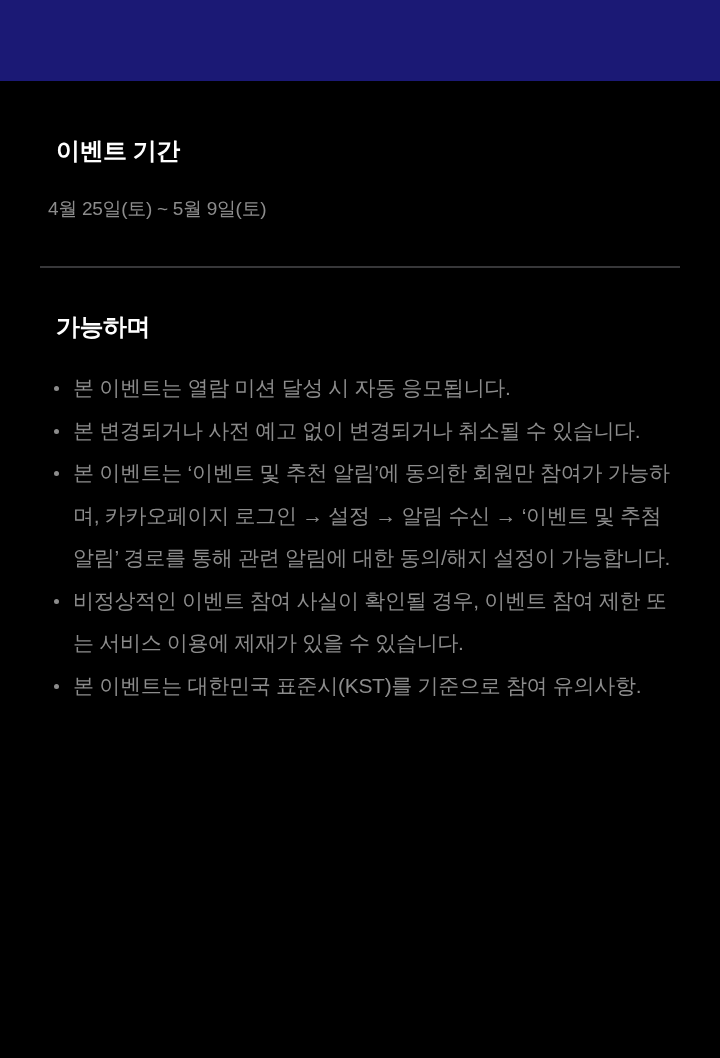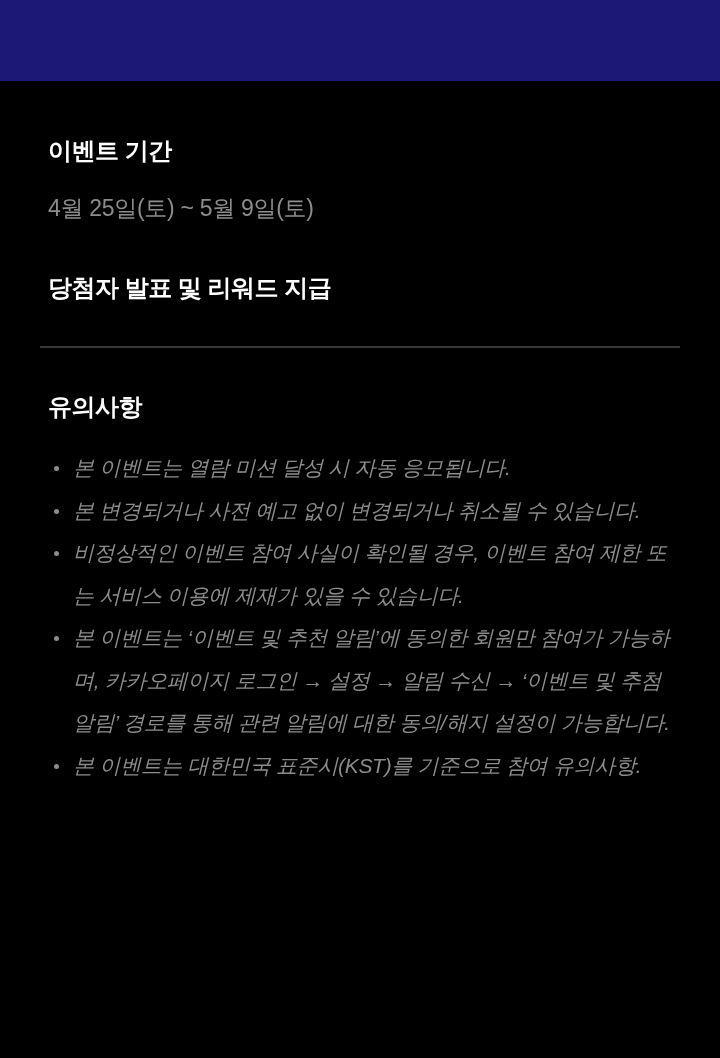--- a/index.html
+++ b/index.html
@@ -16,34 +16,34 @@
   }
   .banner {
     width: 720px;
     height: 81px;
     background: #1b1975;
   }
   .content {
     padding: 0 48px;
   }
   .section-title {
-    margin: 0;
+    margin: 8px;
     color: #ffffff;
     font-size: 24px;
     font-weight: 700;
     line-height: 26px;
     letter-spacing: -0.5px;
   }
   .title-period   { margin-top: 57px; }
   .title-winner   { margin-top: 54px; }
   .title-notes    { margin-top: 46px; }
   .section-body {
     margin: 32px 0 0 0;
     color: #8c8c8c;
-    font-size: 23px;
+    font-size: 19px;
     line-height: 25px;
     letter-spacing: -0.3px;
   }
   .divider {
     height: 2px;
     background: #373739;
     border: none;
     margin: 45px -8px 0 -8px;
   }
   .notes-list {
@@ -51,21 +51,20 @@
     padding: 0;
     list-style: none;
   }
   .notes-list li {
     position: relative;
     padding-left: 25px;
     color: #8c8c8c;
     font-size: 21px;
     line-height: 42.5px;
     letter-spacing: -0.3px;
-    font-style: italic;
   }
   .notes-list li::before {
     content: "";
     position: absolute;
     left: 6px;
     top: 19px;
     width: 5px;
     height: 5px;
     border-radius: 50%;
     background: #8c8c8c;
@@ -74,27 +73,26 @@
 </head>
 <body>
 
 <div class="banner" style="background: rgb(27, 25, 117);"></div>
 
 <div class="content">
 
   <h2 class="section-title title-period">이벤트 기간</h2>
   <p class="section-body">4월 25일(토) ~ 5월 9일(토)</p>
 
-  <h2 class="section-title title-winner">당첨자 발표 및 리워드 지급</h2>
 
   <hr class="divider">
 
-  <h2 class="section-title title-notes">유의사항</h2>
+  <h2 class="section-title title-notes">가능하며</h2>
 
   <ul class="notes-list">
     <li>본 이벤트는 열람 미션 달성 시 자동 응모됩니다.</li>
     <li>본 변경되거나 사전 예고 없이 변경되거나 취소될 수 있습니다.</li>
+    <li>본 이벤트는 ‘이벤트 및 추천 알림’에 동의한 회원만 참여가 가능하며, 카카오페이지 로그인 → 설정 → 알림 수신 → ‘이벤트 및 추첨 알림’ 경로를 통해 관련 알림에 대한 동의/해지 설정이 가능합니다.</li>
     <li>비정상적인 이벤트 참여 사실이 확인될 경우, 이벤트 참여 제한 또는 서비스 이용에 제재가 있을 수 있습니다.</li>
-    <li>본 이벤트는 ‘이벤트 및 추천 알림’에 동의한 회원만 참여가 가능하며, 카카오페이지 로그인 → 설정 → 알림 수신 → ‘이벤트 및 추첨 알림’ 경로를 통해 관련 알림에 대한 동의/해지 설정이 가능합니다.</li>
     <li>본 이벤트는 대한민국 표준시(KST)를 기준으로 참여 유의사항.</li>
   </ul>
 
 </div>
 
 </body></html>

